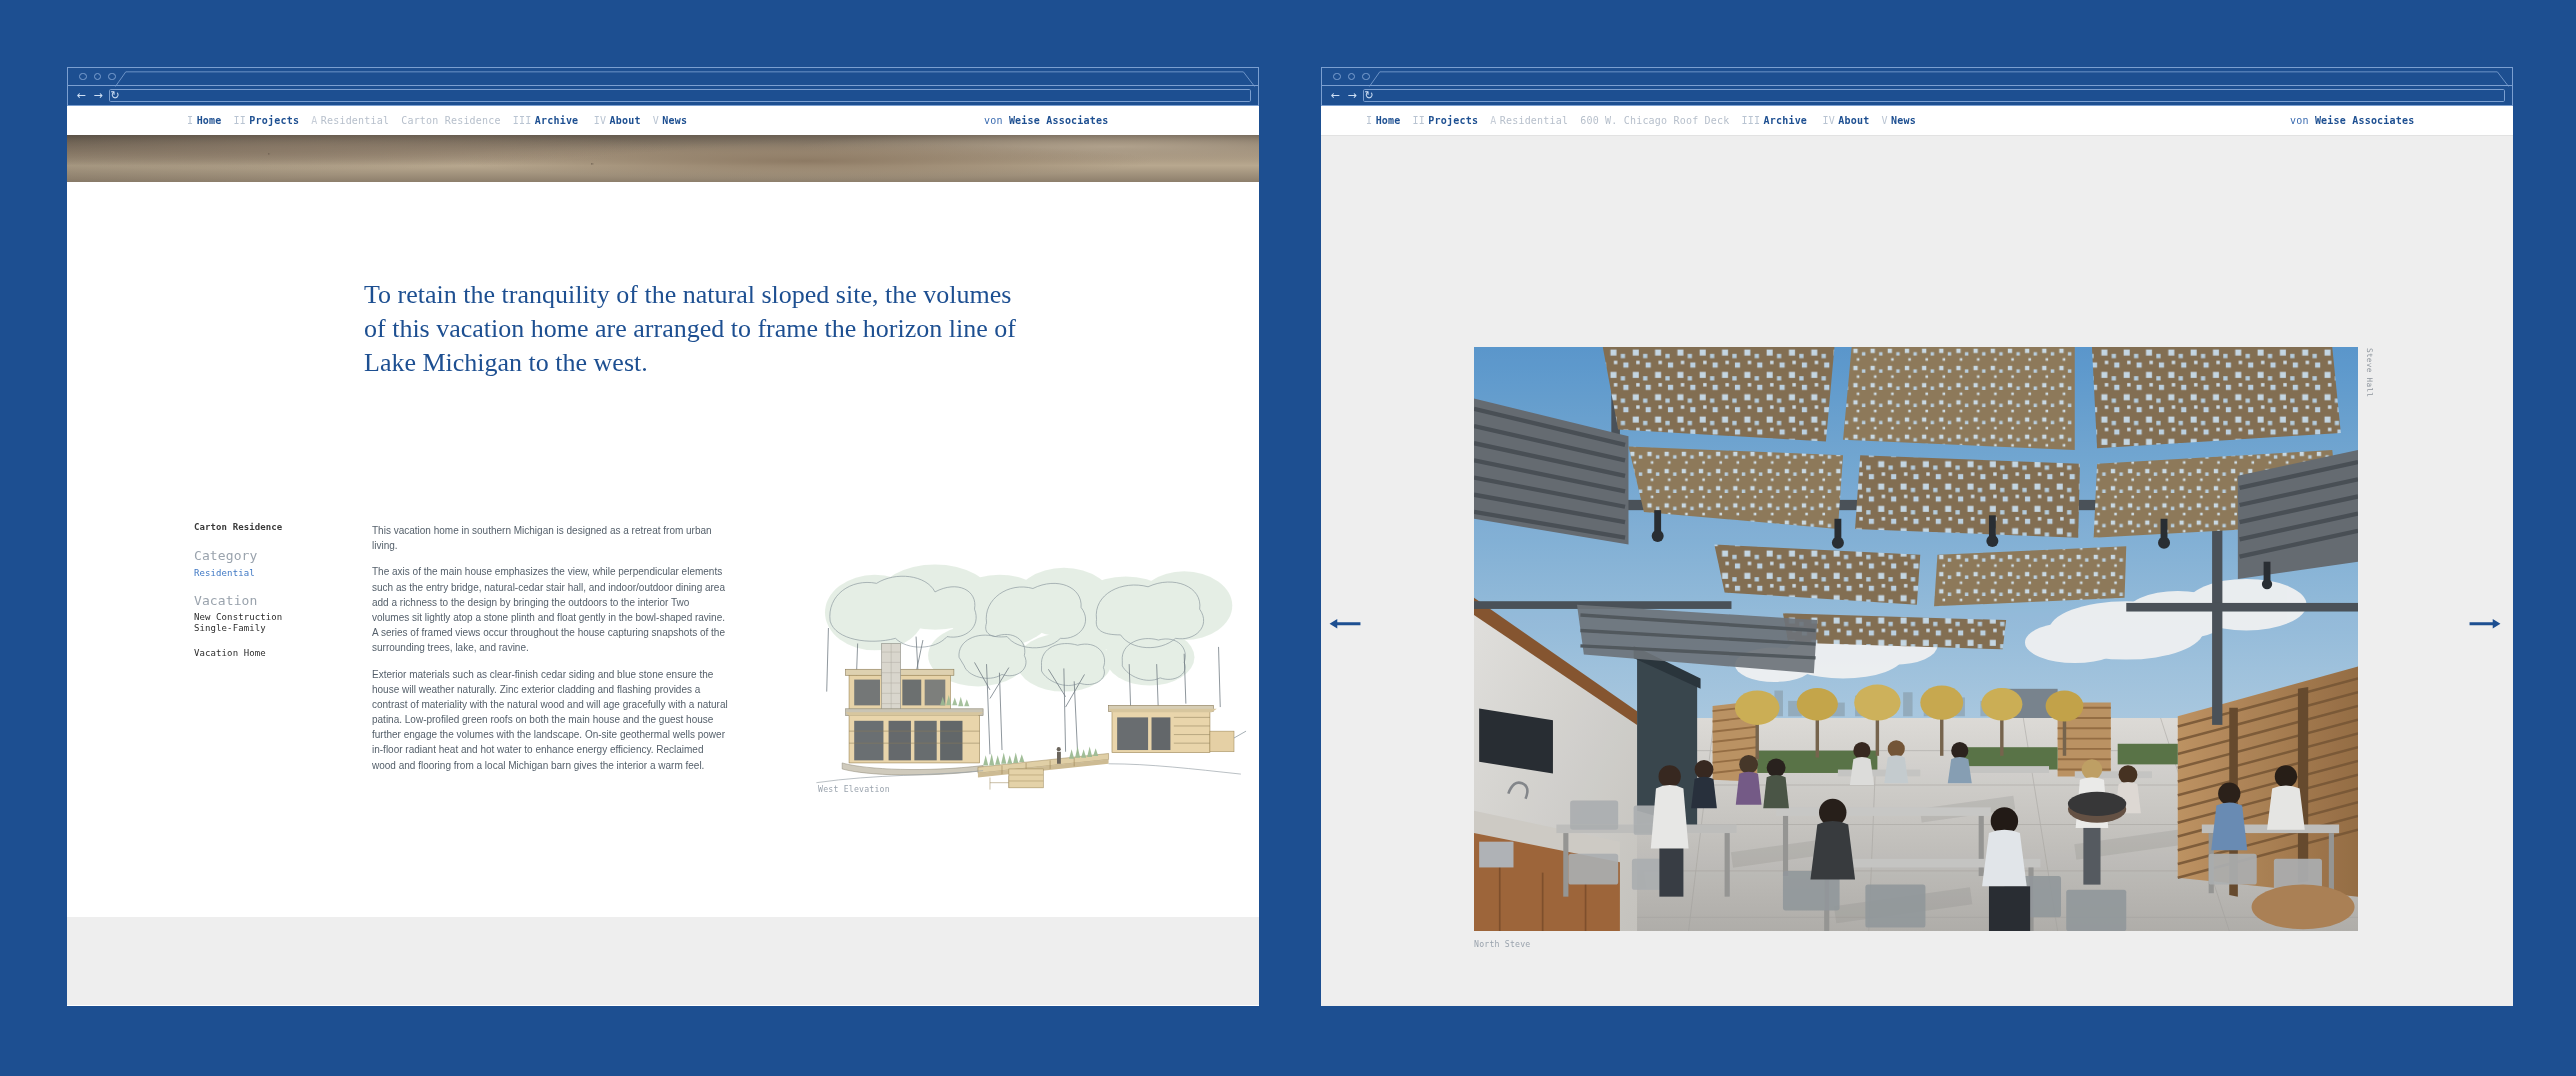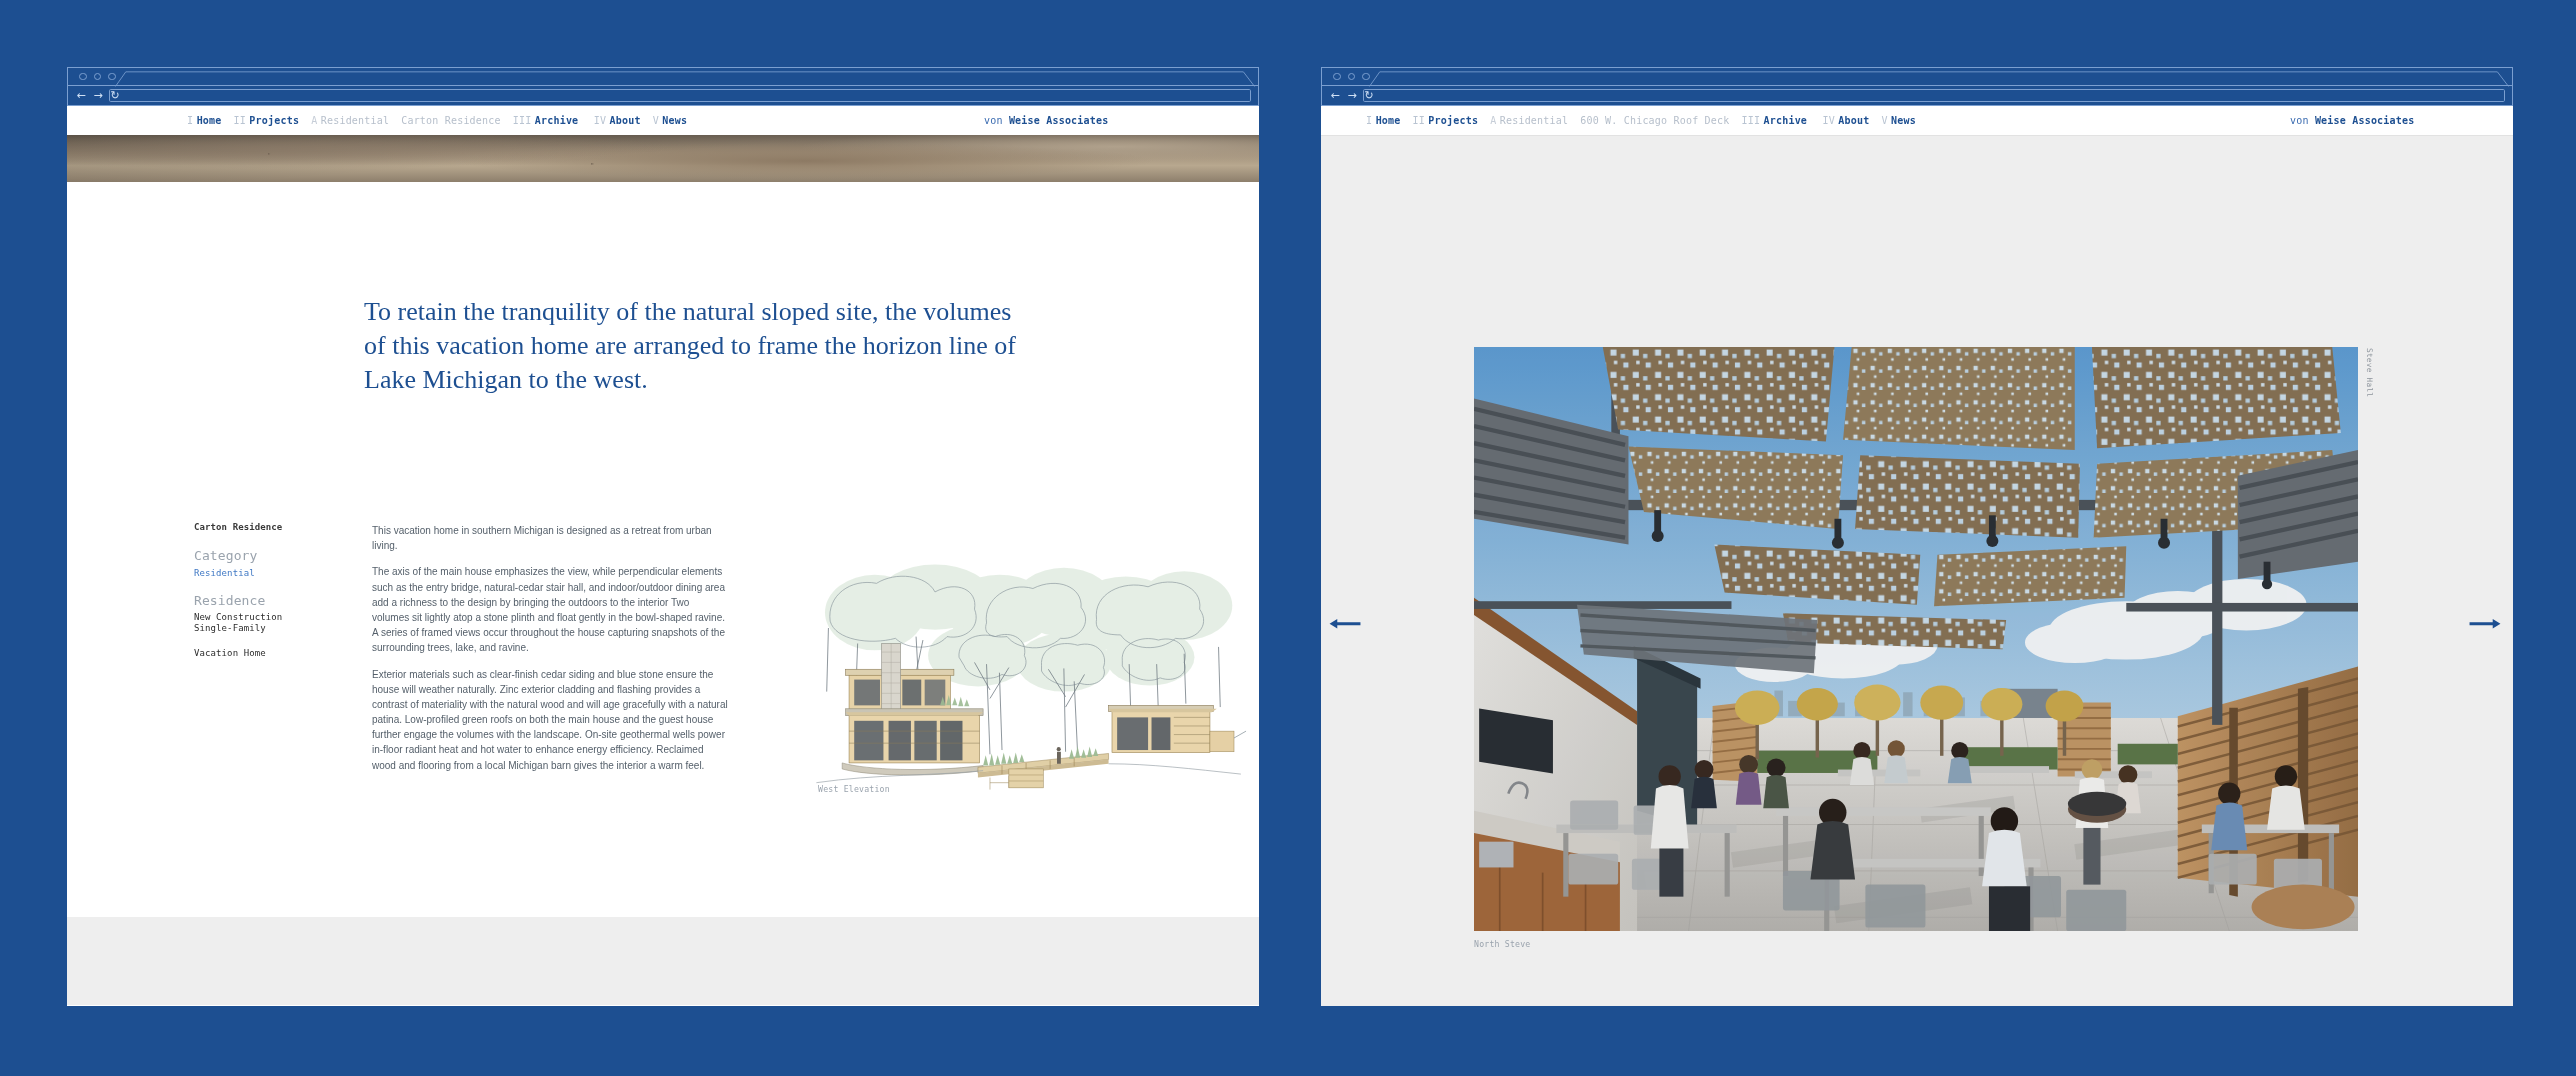--- a/index.html
+++ b/index.html
@@ -285,31 +285,31 @@
             <span class="nav-label">News</span>
           </span>
         </div>
         <div class="nav-brand" style="left:917px;">
           <span class="brand-von">von </span><span class="brand-name">Weise Associates</span>
         </div>
       </div>
 
       <div class="hero-photo"></div>
 
-      <div style="position:absolute; left:297px; top:189px; width:661px;">
+      <div style="position:absolute; left:297px; top:172px; width:661px;">
         <div class="headline">To retain the tranquility of the natural sloped site, the volumes of this vacation home are arranged to frame the horizon line of Lake Michigan to the west.</div>
       </div>
 
       <div class="meta-block" style="position:absolute; left:127px; top:416px; width:150px;">
         <div class="meta-title">Carton Residence</div>
         <div style="height:16.3px;"></div>
         <div class="meta-label">Category</div>
         <div class="meta-value-link" style="margin-top:4.3px;">Residential</div>
         <div style="height:15.5px;"></div>
-        <div class="meta-label">Residence</div>
+        <div class="meta-label">Vacation</div>
         <div class="meta-value" style="margin-top:4.3px;">New Construction</div>
         <div class="meta-value" style="margin-top:1px;">Single-Family</div>
         <div class="meta-value" style="margin-top:15px;">Vacation Home</div>
       </div>
 
       <div class="body-col" style="position:absolute; left:305px; top:417px;">
         <p class="body-p">This vacation home in southern Michigan is designed as a retreat from urban living.</p>
         <p class="body-p">The axis of the main house emphasizes the view, while perpendicular elements such as the entry bridge, natural-cedar stair hall, and indoor/outdoor dining area add a richness to the design by bringing the outdoors to the interior Two volumes sit lightly atop a stone plinth and float gently in the bowl-shaped ravine. A series of framed views occur throughout the house capturing snapshots of the surrounding trees, lake, and ravine.</p>
         <p class="body-p">Exterior materials such as clear-finish cedar siding and blue stone ensure the house will weather naturally. Zinc exterior cladding and flashing provides a contrast of materiality with the natural wood and will age gracefully with a natural patina. Low-profiled green roofs on both the main house and the guest house further engage the volumes with the landscape. On-site geothermal wells power in-floor radiant heat and hot water to enhance energy efficiency. Reclaimed wood and flooring from a local Michigan barn gives the interior a warm feel.</p>
       </div>

